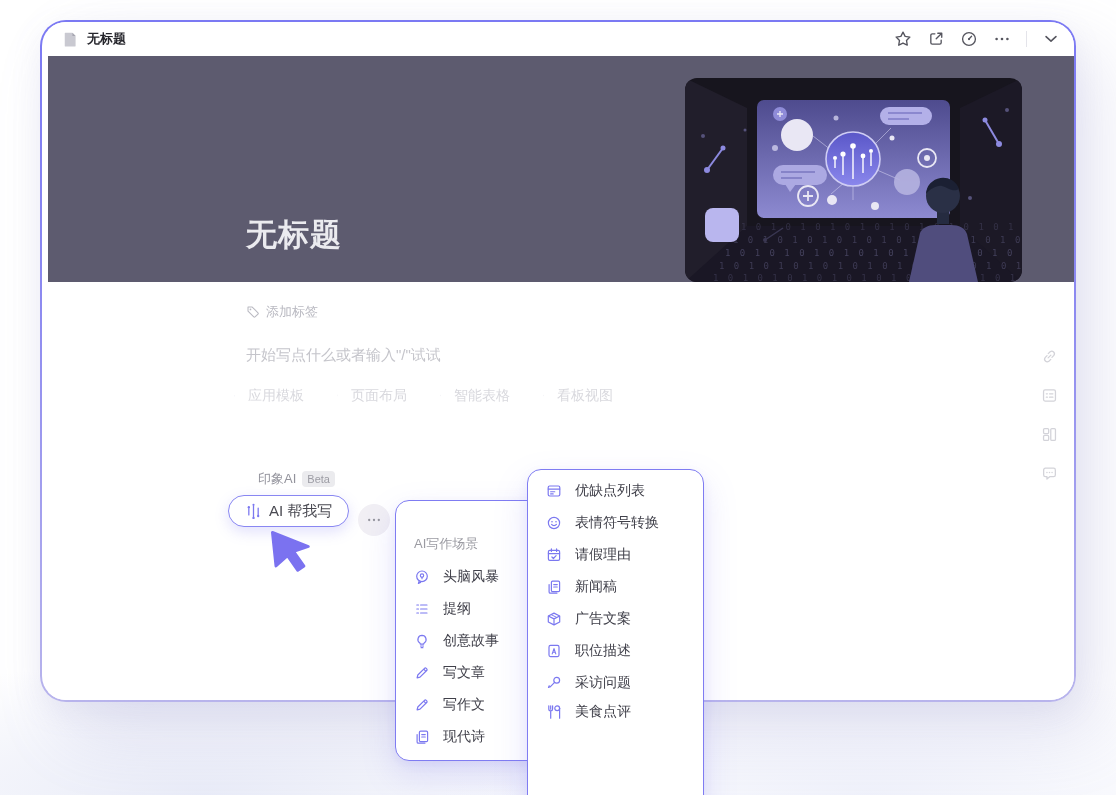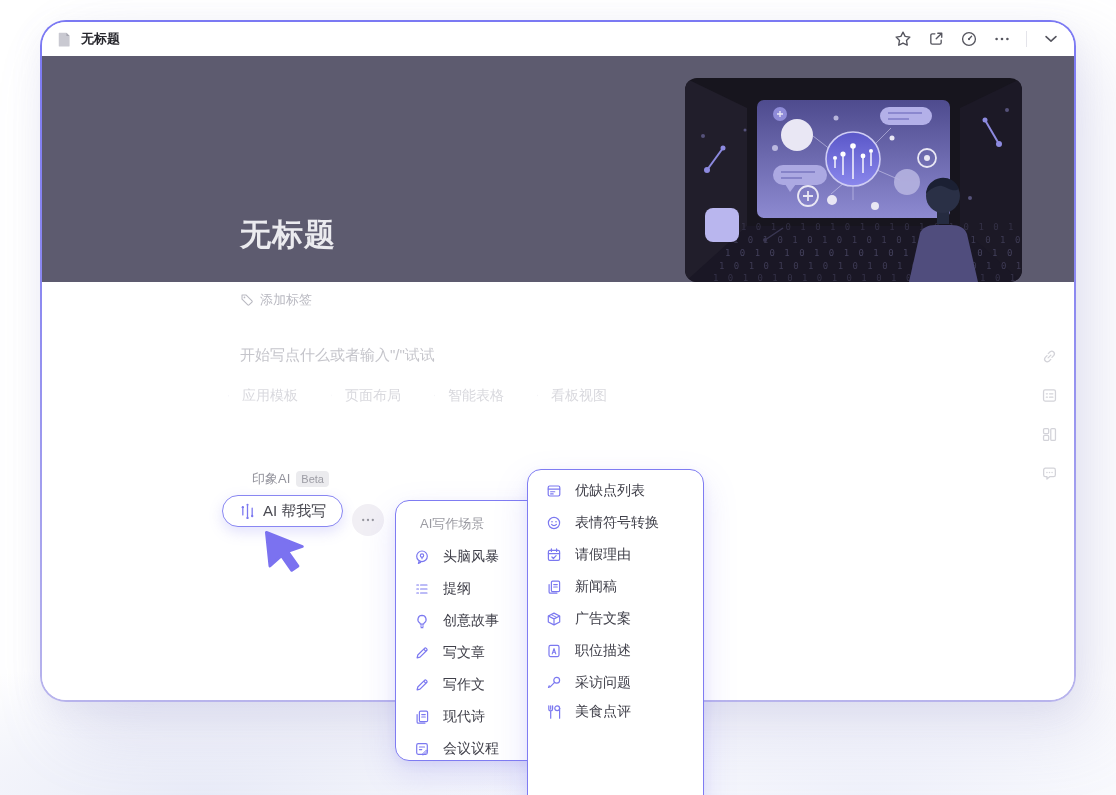--- a/index.html
+++ b/index.html
@@ -21,21 +21,21 @@
   
   .frame{
     position:absolute; left:40px; top:20px; width:1036px; height:682px;
     border-radius:26px; padding:2px;
     background:linear-gradient(180deg,#7b79f3 0%, #8c89f0 40%, #b8b4ec 100%);
     box-shadow:26px 30px 70px rgba(138,140,198,.20), 0 10px 30px rgba(138,140,198,.12);
     z-index:1;
   }
   .window{
     width:100%; height:100%; border-radius:24px; background:#fff;
-    overflow:hidden; display:flex; flex-direction:column;
+    overflow:hidden; display:flex; flex-direction:column;padding-left:6px;
   }
 
   
   .topbar{ height:34px; flex:0 0 34px; display:flex; align-items:center; padding:0 14px; background:#fff; }
   .topbar .doc{ width:17px; height:17px; margin-right:8px; }
   .topbar-title{ font-size:13px; color:#26262c; font-weight:700; }
   .topbar-right{ margin-left:auto; display:flex; align-items:center; gap:15px; color:#55555e; }
   .tb-ic{ width:18px; height:18px; cursor:pointer; }
   .tb-divider{ width:1px; height:16px; background:#e4e4ea; }
 
@@ -44,21 +44,21 @@
   .header-title{
     position:absolute; left:198px; bottom:26px;
     font-size:31px; font-weight:700; color:#ebebef; letter-spacing:1px;
   }
   .illustration{ position:absolute; top:22px; right:52px; width:337px; height:204px; }
 
   
   .content{ flex:1; position:relative; background:#fff; }
 
   .add-tag{
-    position:absolute; left:198px; top:9px; display:flex; align-items:center; gap:6px;
+    position:absolute; left:198px; top:21px; display:flex; align-items:center; gap:6px;
     color:#b9b9c1; font-size:13px; cursor:pointer;
   }
   .add-tag svg{ width:14px; height:14px; }
 
   .placeholder{
     position:absolute; left:198px; top:64px;
     font-size:15px; color:#c5c5cb;
   }
 
   .templates{ position:absolute; left:186px; top:104px; display:flex; gap:33px; }
@@ -99,22 +99,22 @@
                gap:22px; color:#d3d3d9; }
   .side-strip svg{ width:17px; height:17px; cursor:pointer; }
 
   
   .menu{
     position:absolute; background:#fff; border:1.5px solid #7f7cf2; border-radius:14px;
     box-shadow:0 14px 34px rgba(123,120,240,.20), 0 4px 10px rgba(123,120,240,.10);
   }
   .menu-1{ left:395px; top:500px; width:166px; height:261px; z-index:5; padding-top:12px; overflow:hidden; }
   .menu-2{ left:527px; top:469px; width:177px; height:348px; z-index:6; padding-top:5px; overflow:hidden; }
-  .menu-header{ height:22px; line-height:22px; padding:0 24px; font-size:13px; color:#9b9ba2;
-                margin-bottom:6px; }
+  .menu-header{ height:22px; line-height:22px; padding:0 18px; font-size:13px; color:#9b9ba2;
+                margin-bottom:6px;margin-top:20px; }
   .menu-item{ height:32px; display:flex; align-items:center; gap:13px; padding:0 18px;
               font-size:14px; color:#40404a; cursor:pointer; white-space:nowrap; }
   .menu-item.tight{ height:26px; }
   .menu-item svg{ width:16px; height:16px; color:#7b78f0; flex:0 0 16px; }
 
   .hidden-defs{ position:absolute; width:0; height:0; overflow:hidden; }
 </style>
 </head>
 <body>
 

